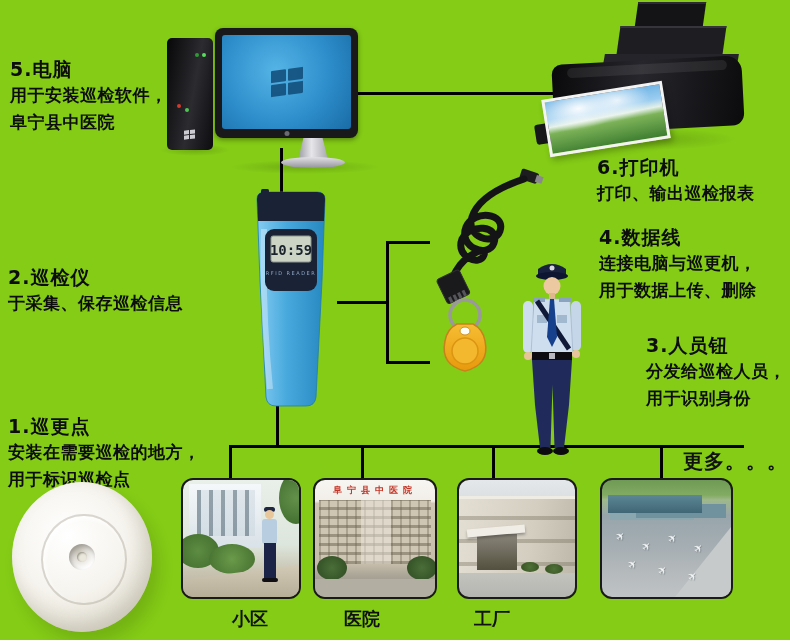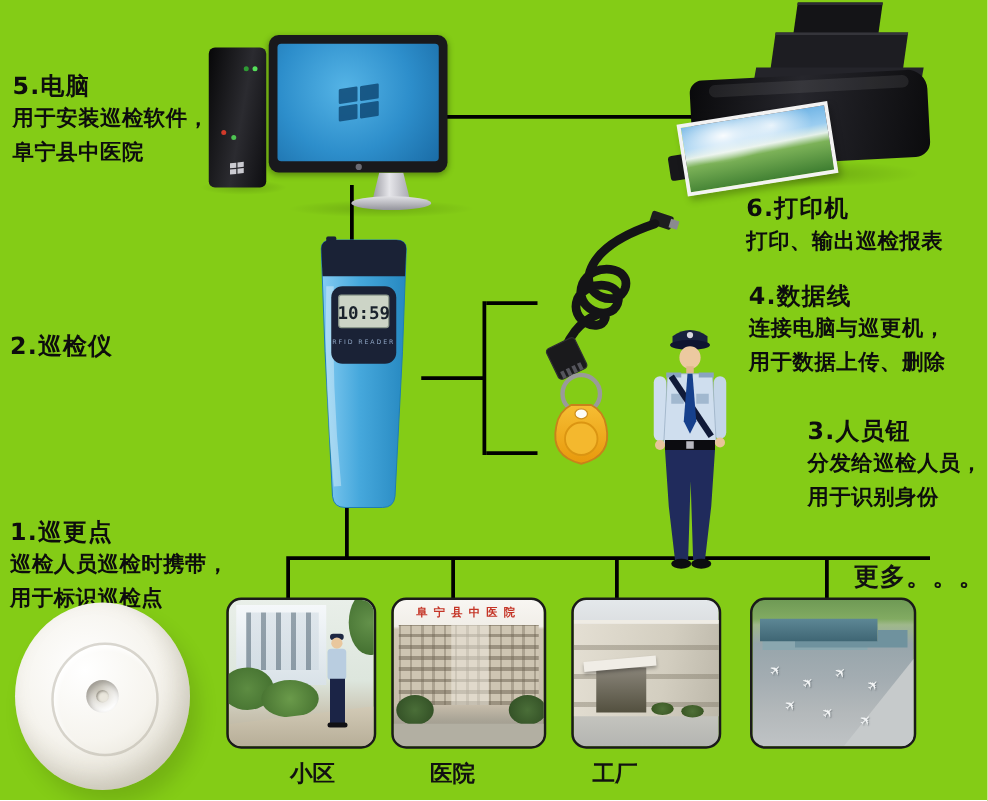--- a/index.html
+++ b/index.html
@@ -112,24 +112,25 @@
   <div class="ln" style="left:492px;top:448px;width:3px;height:31px;"></div>
   <div class="ln" style="left:660px;top:448px;width:3px;height:31px;"></div>
 
   <div class="note" style="left:10px;top:56px;">
     <div class="h">5.电脑</div>
     <div class="p">用于安装巡检软件，</div>
     <div class="p">阜宁县中医院</div>
   </div>
   <div class="note" style="left:8px;top:264px;">
     <div class="h">2.巡检仪</div>
+    <div class="p">于采集、保存巡检信息</div>
   </div>
   <div class="note" style="left:8px;top:402px;margin-top:11px;">
     <div class="h">1.巡更点</div>
-    <div class="p">巡检人员巡检时携带，</div>
+    <div class="p">安装在需要巡检的地方，</div>
     <div class="p">用于标识巡检点</div>
   </div>
   <div class="note" style="left:597px;top:154px;">
     <div class="h">6.打印机</div>
     <div class="p">打印、输出巡检报表</div>
   </div>
   <div class="note" style="left:599px;top:224px;">
     <div class="h">4.数据线</div>
     <div class="p">连接电脑与巡更机，</div>
     <div class="p">用于数据上传、删除</div>

